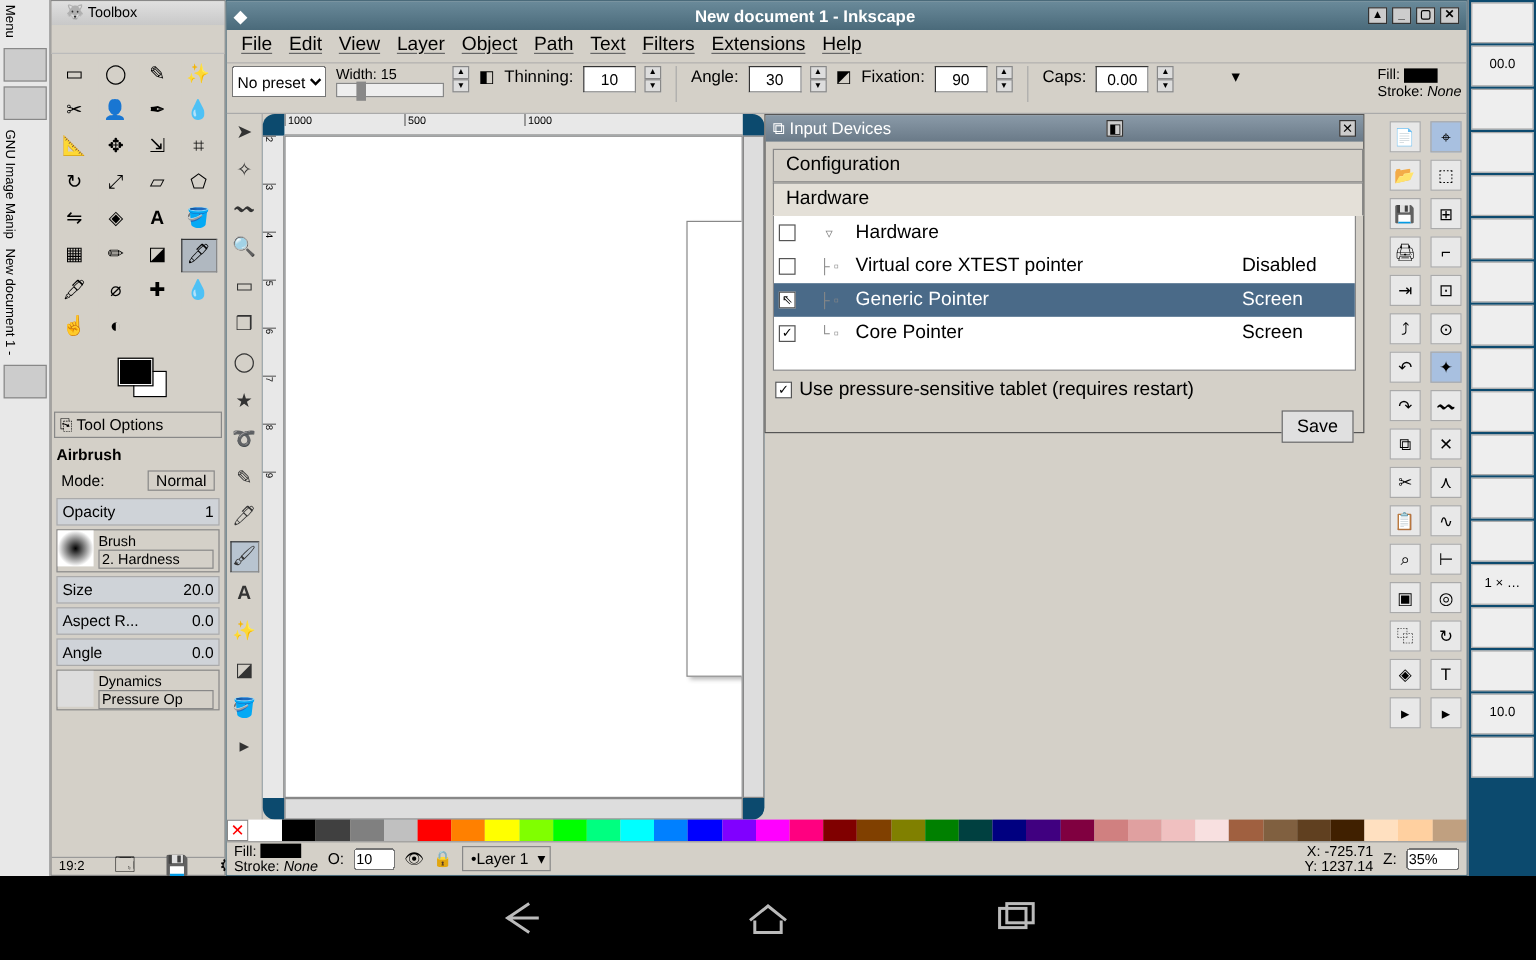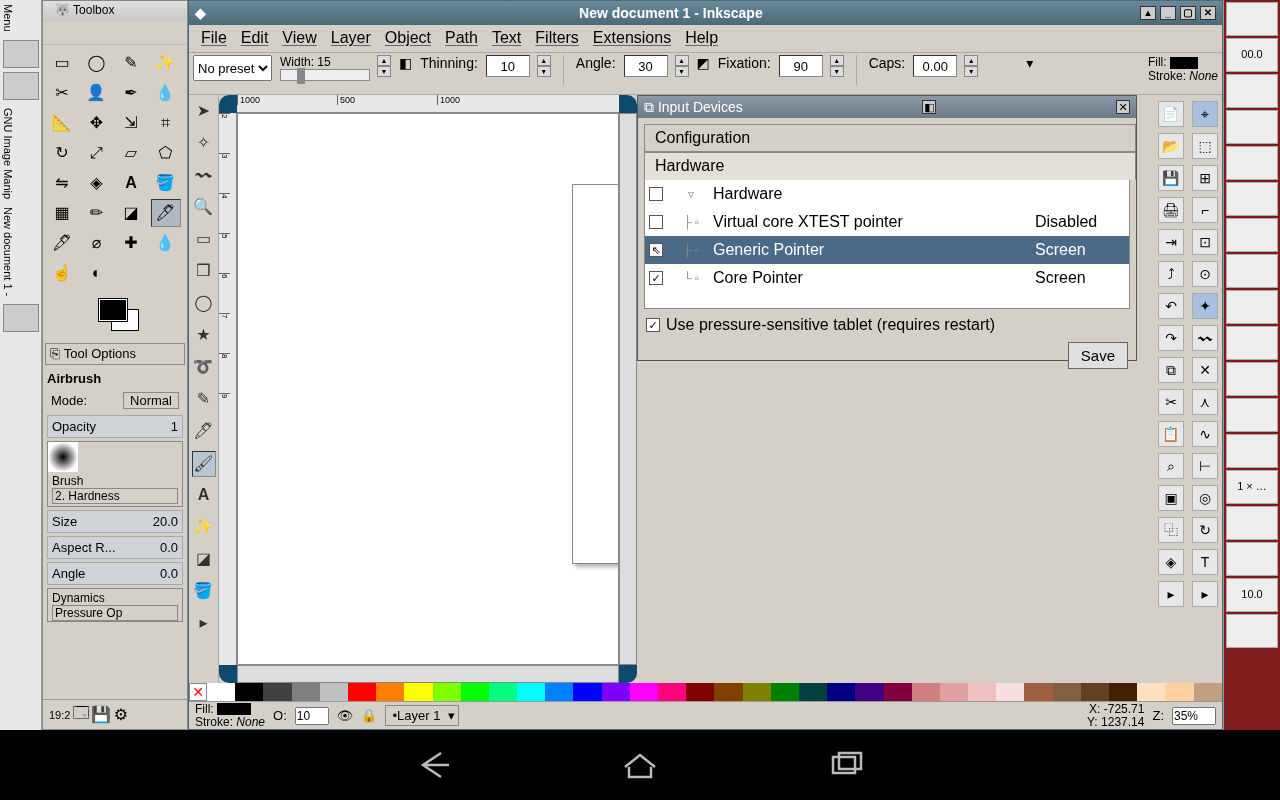--- a/index.html
+++ b/index.html
@@ -20,24 +20,24 @@
 .gimp-tools .t.active { border: 1px inset #888; background: #b0b8c0; }
 .gimp-colors { height: 40px; position: relative; margin: 6px; }
 .gimp-colors .fg { position: absolute; width: 28px; height: 22px; background: #000; border: 1px solid #fff; outline:1px solid #000; left: 50px; top: 2px; }
 .gimp-colors .bg { position: absolute; width: 28px; height: 22px; background: #fff; border: 1px solid #000; left: 62px; top: 12px; }
 .tool-options-hdr { border: 1px solid #888; padding: 2px 4px; font-size: 13px; margin: 2px; }
 .tool-options-hdr::before { content:"⎘ "; }
 .to-body { padding: 4px; font-size: 13px; }
 .to-row { display:flex; justify-content: space-between; align-items:center; border:1px solid #aaa; margin:3px 0; padding:3px 4px; background:#cfd3d8;}
 .to-row.plain { background: transparent; border: none; }
 .to-row input { width: 46px; text-align:right; border:none; background:transparent; font-size:13px;}
-.brush-box { display:flex; border:1px solid #888; margin:3px 0;flex-direction:column;}
+.brush-box { display:flex; border:1px solid #888; margin:3px 0;}
 .brush-box .sw{ width:30px; height:30px; background:radial-gradient(#000,#fff 70%); }
 .brush-box .info{ flex:1; padding:2px 4px; font-size:12px;}
-.gimp-bottom { position:absolute; bottom:0; left:0; right:0; height:30px; display:flex; align-items:center; gap:2px; padding:2px 6px; border-top:1px solid #999;}
+.gimp-bottom { position:absolute; bottom:0; left:0; right:0; height:15px; display:flex; align-items:center; gap:25px; padding:2px 6px; border-top:1px solid #999;}
 .gimp-bottom .clk{ font-size:11px; }
 
 
 .ink { position: absolute; left: 188px; top: 0; width: 1035px; height: 730px; background: #d4d0c8; border: 1px solid #4a6a7a; }
 .ink-title { height: 24px; background: linear-gradient(#6a8a9a,#4a6a7a); color:#fff; display:flex; align-items:center; padding: 0 6px; font-size: 14px; font-weight:bold;}
 .ink-title .ct { flex:1; text-align:center; }
 .ink-title .wb { width:16px; height:14px; margin-left:4px; background:#ccc; border:1px solid #333; font-size:10px; text-align:center; line-height:12px; color:#000; cursor:pointer;}
 .ink-menu { height: 28px; background: #d4d0c8; display:flex; gap: 14px; padding: 4px 12px; font-size: 16px; border-bottom:1px solid #aaa;}
 .ink-menu span { text-decoration: underline; text-decoration-color: #666; text-underline-offset: 2px; cursor:pointer;}
 .ink-toolbar { height: 42px; background:#d4d0c8; display:flex; gap:8px; padding: 2px 4px; border-bottom:1px solid #aaa; font-size:14px;}
@@ -91,21 +91,21 @@
 .ink-palette .px{ flex:1; }
 .ink-palette .nox{ width:18px; background:#fff; color:red; text-align:center; font-size:14px; line-height:16px; border:1px solid #888;}
 .ink-status{ position:absolute; bottom:0; left:0; right:0; height:28px; display:flex; align-items:center; font-size:13px; padding:0 6px; gap:8px; border-top:1px solid #999; background:#d4d0c8;}
 .ink-status .fs{ line-height:13px; font-size:12px;}
 .ink-status .fs .sw{ display:inline-block; width:34px; height:12px; background:#000; vertical-align:middle;}
 .ink-status .mid{ flex:1;}
 .ink-status .coords{ font-size:12px; line-height:13px; text-align:right;}
 .ink-status input{ width:44px; font-size:12px;}
 
 
-.right-dock{ position:absolute; right:0; top:0; width:57px; height:730px; background:#7f1d1d; border-left:1px solid #999;}
+.right-dock{ position:absolute; right:0; top:0; width:57px; height:730px; background:#0c4a6e; border-left:1px solid #999;}
 .right-dock .cell{ height:34px; border:1px solid #aaa; margin:2px; font-size:11px; text-align:center; line-height:30px; background:#eee;}
 
 .navbar{ position:absolute; left:0; right:0; bottom:0; height:70px; background:#000; display:flex; justify-content:center; align-items:center; gap:160px;}
 .navbar .nb{ width:46px; height:36px; color:#bbb; font-size:28px; text-align:center;}
 </style>
 </head>
 <body>
 
 <div class="left-panel">
   <div class="rot">Menu</div>

